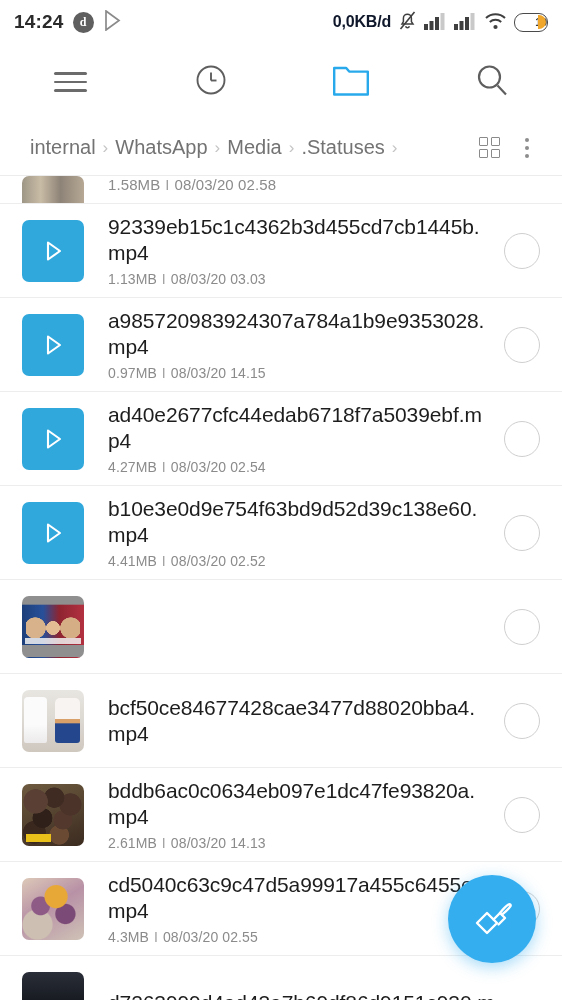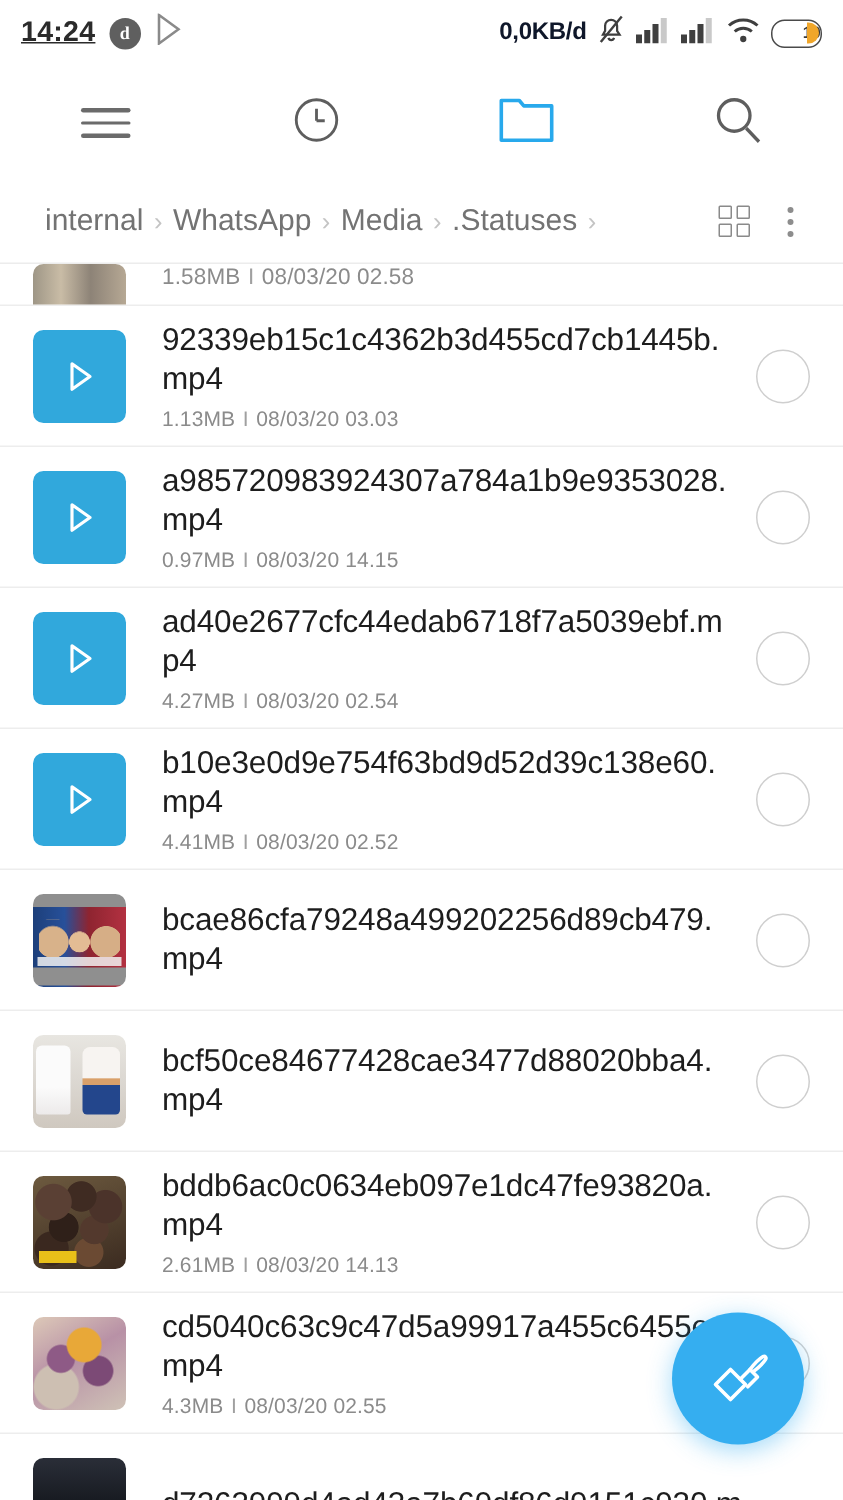--- a/index.html
+++ b/index.html
@@ -13,21 +13,21 @@
 
   
   .statusbar {
     height:44px;
     display:flex;
     align-items:center;
     padding:0 14px;
     background:#ffffff;
   }
   .sb-left { display:flex; align-items:center; gap:9px; }
-  .sb-time { font-size:19px; font-weight:bold; color:#2b2b2b; letter-spacing:0.2px;text-decoration:underline; }
+  .sb-time { font-size:19px; font-weight:bold; color:#2b2b2b; letter-spacing:0.2px; }
   .sb-right { margin-left:auto; display:flex; align-items:center; gap:7px; }
   .sb-rate { font-size:16px; font-weight:bold; color:#0f172a; letter-spacing:-0.2px; }
 
   .icon-circle-app {
     width:21px; height:21px; border-radius:50%;
     background:#5f5f5f; color:#fff;
     font-size:12px; font-weight:bold;
     display:flex; align-items:center; justify-content:center;
     font-family:"Liberation Serif", serif;
   }
@@ -381,21 +381,20 @@
       </div>
       <div class="row-mid">
         <div class="fname">b10e3e0d9e754f63bd9d52d39c138e60.mp4</div>
         <div class="fmeta"><span>4.41MB</span><span class="bar">I</span><span>08/03/20 02.52</span></div>
       </div>
       <div class="check"></div>
     </div>
     <div class="row">
       <div class="thumb t-news"></div>
       <div class="row-mid">
-        <div class="fname">bcae86cfa79248a499202256d89cb479.mp4</div>
       </div>
       <div class="check"></div>
     </div>
     <div class="row">
       <div class="thumb t-kids"></div>
       <div class="row-mid">
         <div class="fname">bcf50ce84677428cae3477d88020bba4.mp4</div>
       </div>
       <div class="check"></div>
     </div>

